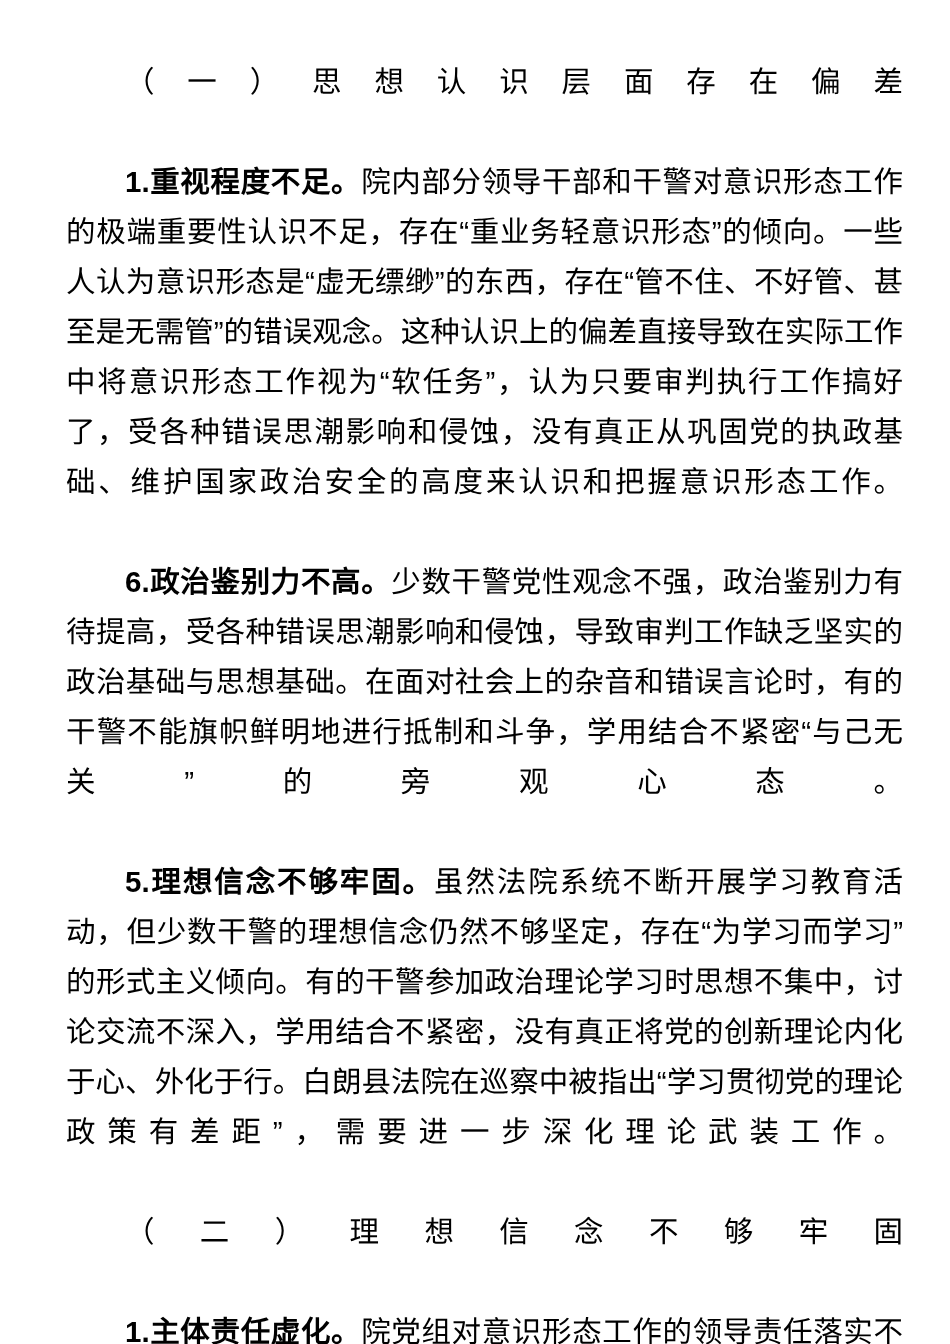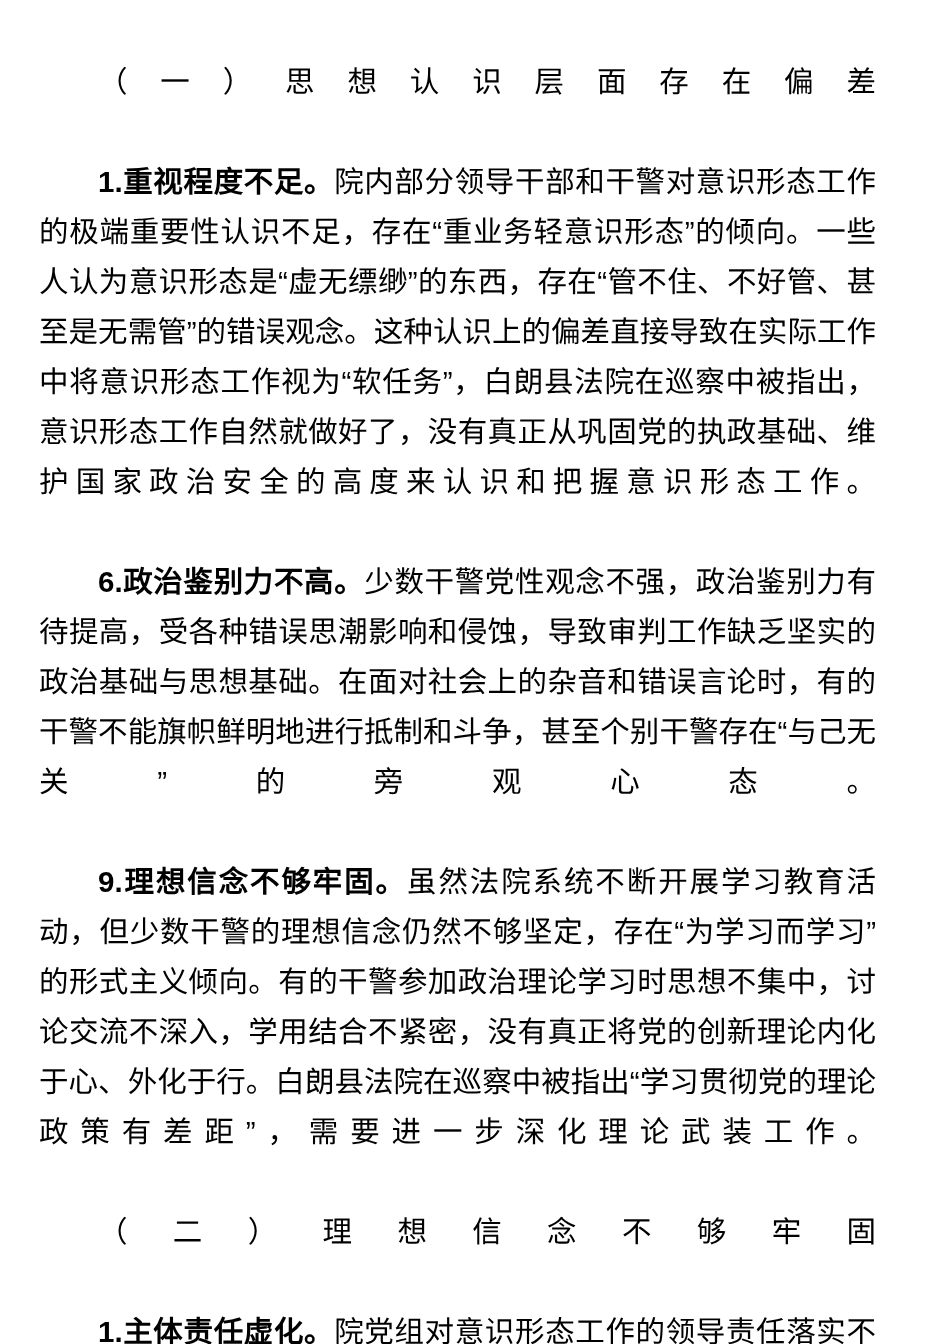--- a/index.html
+++ b/index.html
@@ -14,21 +14,21 @@
     font-family: "Liberation Sans", "DejaVu Sans", sans-serif;
     color: #000000;
     overflow: hidden;
   }
   .page {
     position: relative;
     width: 950px;
     height: 1344px;
     background: #ffffff;
     box-sizing: border-box;
-    padding: 57px 56px 0 39px;
+    padding: 57px 56px 0 66px;
   }
   .doc-body {
     width: 837px;
   }
   p.para {
     margin: 0;
     padding: 0;
     font-size: 29.5px;
     line-height: 50px;
     text-align: justify;
@@ -54,24 +54,24 @@
   }
 </style>
 </head>
 <body>
 
 <div class="page">
   <div class="doc-body">
 
     <p class="para section-head">（一）思想认识层面存在偏差</p>
 
-    <p class="para"><span class="run-bold">1.重视程度不足。</span><span>院内部分领导干部和干警对意识形态工作的极端重要性认识不足，存在“重业务轻意识形态”的倾向。一些人认为意识形态是“虚无缥缈”的东西，存在“管不住、不好管、甚至是无需管”的错误观念。这种认识上的偏差直接导致在实际工作中将意识形态工作视为“软任务”，白朗县法院在巡察中被指出，意识形态工作自然就做好了，没有真正从巩固党的执政基础、维护国家政治安全的高度来认识和把握意识形态工作。</span></p>
+    <p class="para"><span class="run-bold">1.重视程度不足。</span><span>院内部分领导干部和干警对意识形态工作的极端重要性认识不足，存在“重业务轻意识形态”的倾向。一些人认为意识形态是“虚无缥缈”的东西，存在“管不住、不好管、甚至是无需管”的错误观念。这种认识上的偏差直接导致在实际工作中将意识形态工作视为“软任务”，认为只要审判执行工作搞好了，受各种错误思潮影响和侵蚀，没有真正从巩固党的执政基础、维护国家政治安全的高度来认识和把握意识形态工作。</span></p>
 
-    <p class="para"><span class="run-bold">6.政治鉴别力不高。</span><span>少数干警党性观念不强，政治鉴别力有待提高，受各种错误思潮影响和侵蚀，导致审判工作缺乏坚实的政治基础与思想基础。在面对社会上的杂音和错误言论时，有的干警不能旗帜鲜明地进行抵制和斗争，甚至个别干警存在“与己无关”的旁观心态。</span></p>
+    <p class="para"><span class="run-bold">6.政治鉴别力不高。</span><span>少数干警党性观念不强，政治鉴别力有待提高，受各种错误思潮影响和侵蚀，导致审判工作缺乏坚实的政治基础与思想基础。在面对社会上的杂音和错误言论时，有的干警不能旗帜鲜明地进行抵制和斗争，学用结合不紧密“与己无关”的旁观心态。</span></p>
 
-    <p class="para"><span class="run-bold">9.理想信念不够牢固。</span><span>虽然法院系统不断开展学习教育活动，但少数干警的理想信念仍然不够坚定，存在“为学习而学习”的形式主义倾向。有的干警参加政治理论学习时思想不集中，讨论交流不深入，学用结合不紧密，没有真正将党的创新理论内化于心、外化于行。白朗县法院在巡察中被指出“学习贯彻党的理论政策有差距”，需要进一步深化理论武装工作。</span></p>
+    <p class="para"><span class="run-bold">5.理想信念不够牢固。</span><span>虽然法院系统不断开展学习教育活动，但少数干警的理想信念仍然不够坚定，存在“为学习而学习”的形式主义倾向。有的干警参加政治理论学习时思想不集中，讨论交流不深入，学用结合不紧密，没有真正将党的创新理论内化于心、外化于行。白朗县法院在巡察中被指出“学习贯彻党的理论政策有差距”，需要进一步深化理论武装工作。</span></p>
 
     <p class="para section-head">（二）理想信念不够牢固</p>
 
     <p class="para"><span class="run-bold">1.主体责任虚化。</span><span>院党组对意识形态工作的领导责任落实不到位，全年专题研究意识形态工作次数有限，未能将意识形态工作有效纳入党建工作责任制和领导干部目标管理的重要内容。有的法院存在“党组会研究意识形态工作不深不实不细，未将责任细化分解到部门，未列入年度工作要点或计划”的问题。责任分解不清晰，压力传导层层递减，导致意识形态工作在一定程度上被边缘化，缺乏系统性规划和部署。</span></p>
 
   </div>
 </div>
 
 </body></html>

